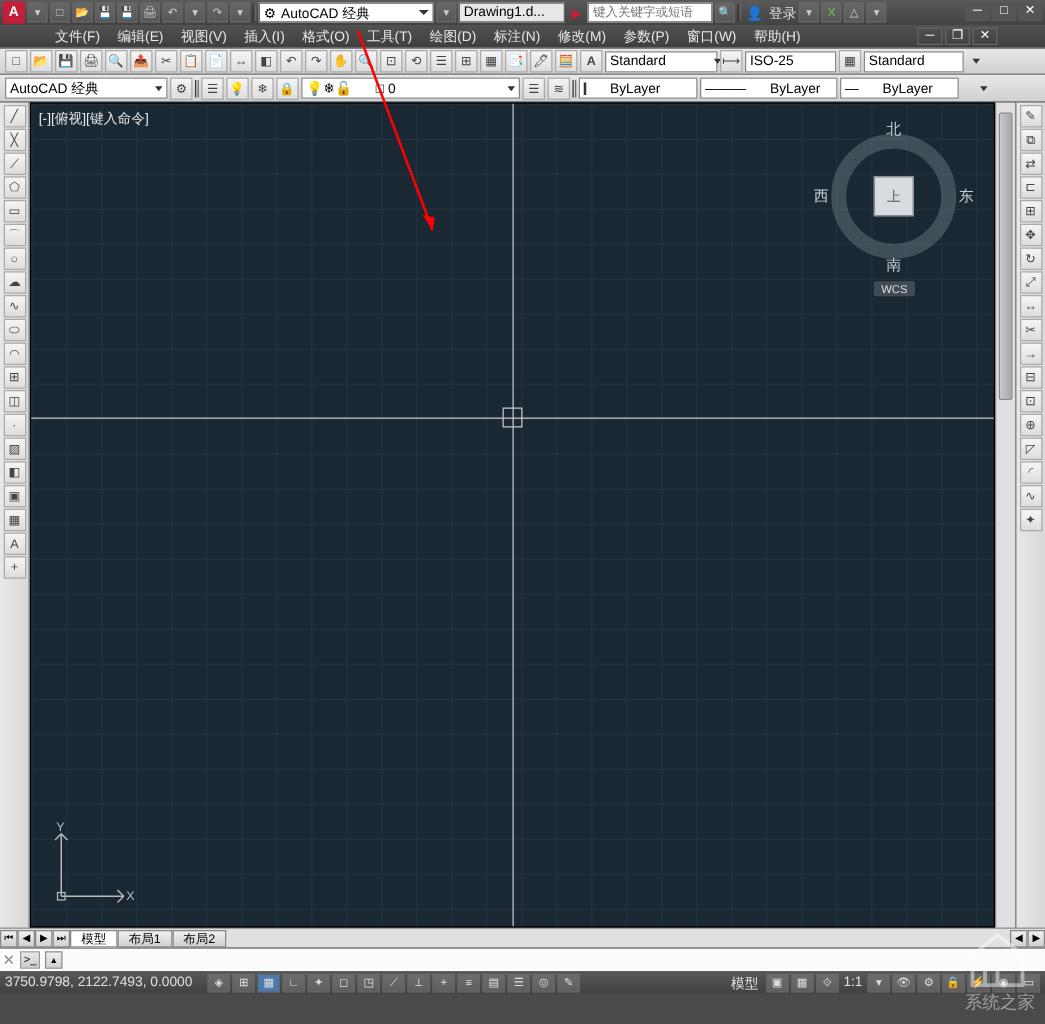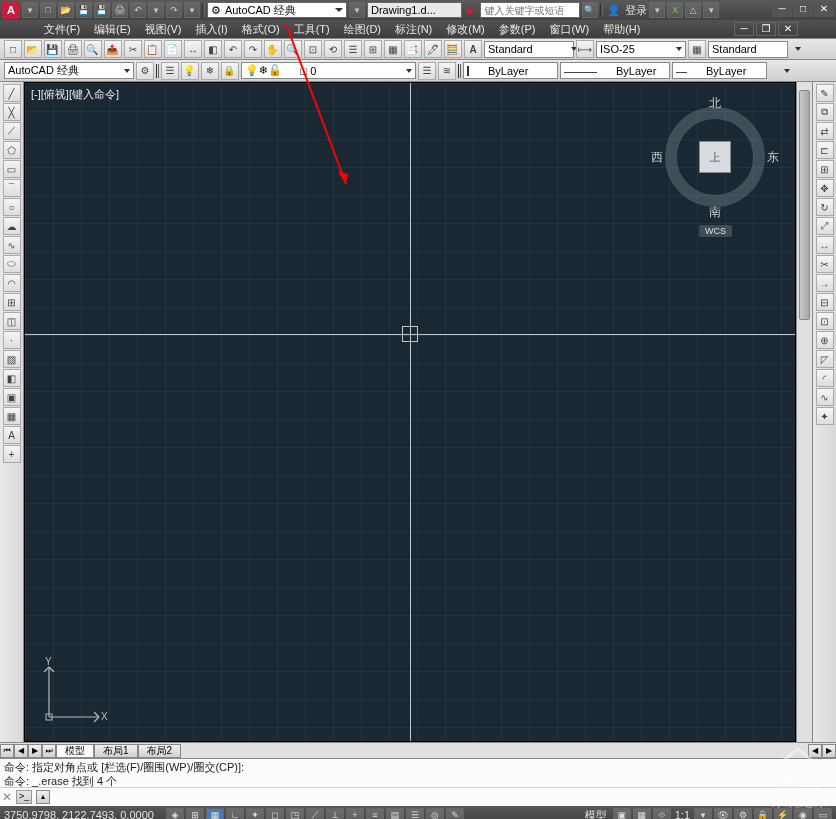--- a/index.html
+++ b/index.html
@@ -76,21 +76,21 @@
   <div class="tbtn">↷</div>
   <div class="tbtn">▾</div>
   <div class="sep"></div>
   <div class="dd" style="width:140px">
     <span>⚙</span>
     <span>AutoCAD 经典</span>
     <span class="spacer"></span>
       <span class="arr"></span>
   </div>
   <div class="tbtn">▾</div>
-  <div class="dd" style="width:95px;background:#e8e8e8">
+  <div class="dd" style="width:85px;background:#e8e8e8">
     <span>Drawing1.d...</span>
   </div>
   <span style="color:#c41e3a;margin:0 3px">▶</span>
   <input class="search-inp" placeholder="键入关键字或短语" style="">
   <div class="tbtn">🔍</div>
   <div class="sep"></div>
   <span style="color:#ccc;margin:0 2px">👤</span>
   <span style="color:#e0e0e0">登录</span>
   <div class="tbtn">▾</div>
   <div class="tbtn" style="color:#7ac943">X</div>
@@ -147,21 +147,21 @@
   <div class="ticn">📑</div>
   <div class="ticn">🖊</div>
   <div class="ticn">🧮</div>
   <div class="ticn" style="font-weight:bold">A</div>
   <div class="ddw" style="width:90px">
       <span>Standard</span>
       <span class="spacer"></span>
       <span class="arr"></span>
     </div>
   <div class="ticn">⟼</div>
-  <div class="ddw" style="width:90px">
+  <div class="ddw" style="width:73px">
       <span>ISO-25</span>
       <span class="spacer"></span>
       <span class="arr"></span>
     </div>
   <div class="ticn">▦</div>
   <div class="ddw" style="width:80px">
       <span>Standard</span>
       <span class="spacer"></span>
       <span class="arr"></span>
     </div>
@@ -293,24 +293,20 @@
   <div class="navbtn">⏭</div>
   <div class="tabbtn active">模型</div>
   <div class="tabbtn">布局1</div>
   <div class="tabbtn">布局2</div>
   <div class="hthumb"></div>
   <div class="navbtn">◀</div>
   <div class="navbtn">▶</div>
 </div>
 
 <div class="cmdarea">
-  <div class="cmdhist">
-    <div>命令: 指定对角点或 [栏选(F)/圈围(WP)/圈交(CP)]:</div>
-    <div>命令: _.erase 找到 4 个</div>
-  </div>
   <div class="cmdline">
     <span class="x">✕</span>
     <span class="prompt">&gt;_</span>
     <span class="navbtn">▴</span>
   </div>
 </div>
 
 <div class="status">
   <span style="min-width:160px">3750.9798, 2122.7493, 0.0000</span>
   <div class="sbtn">◈</div>

